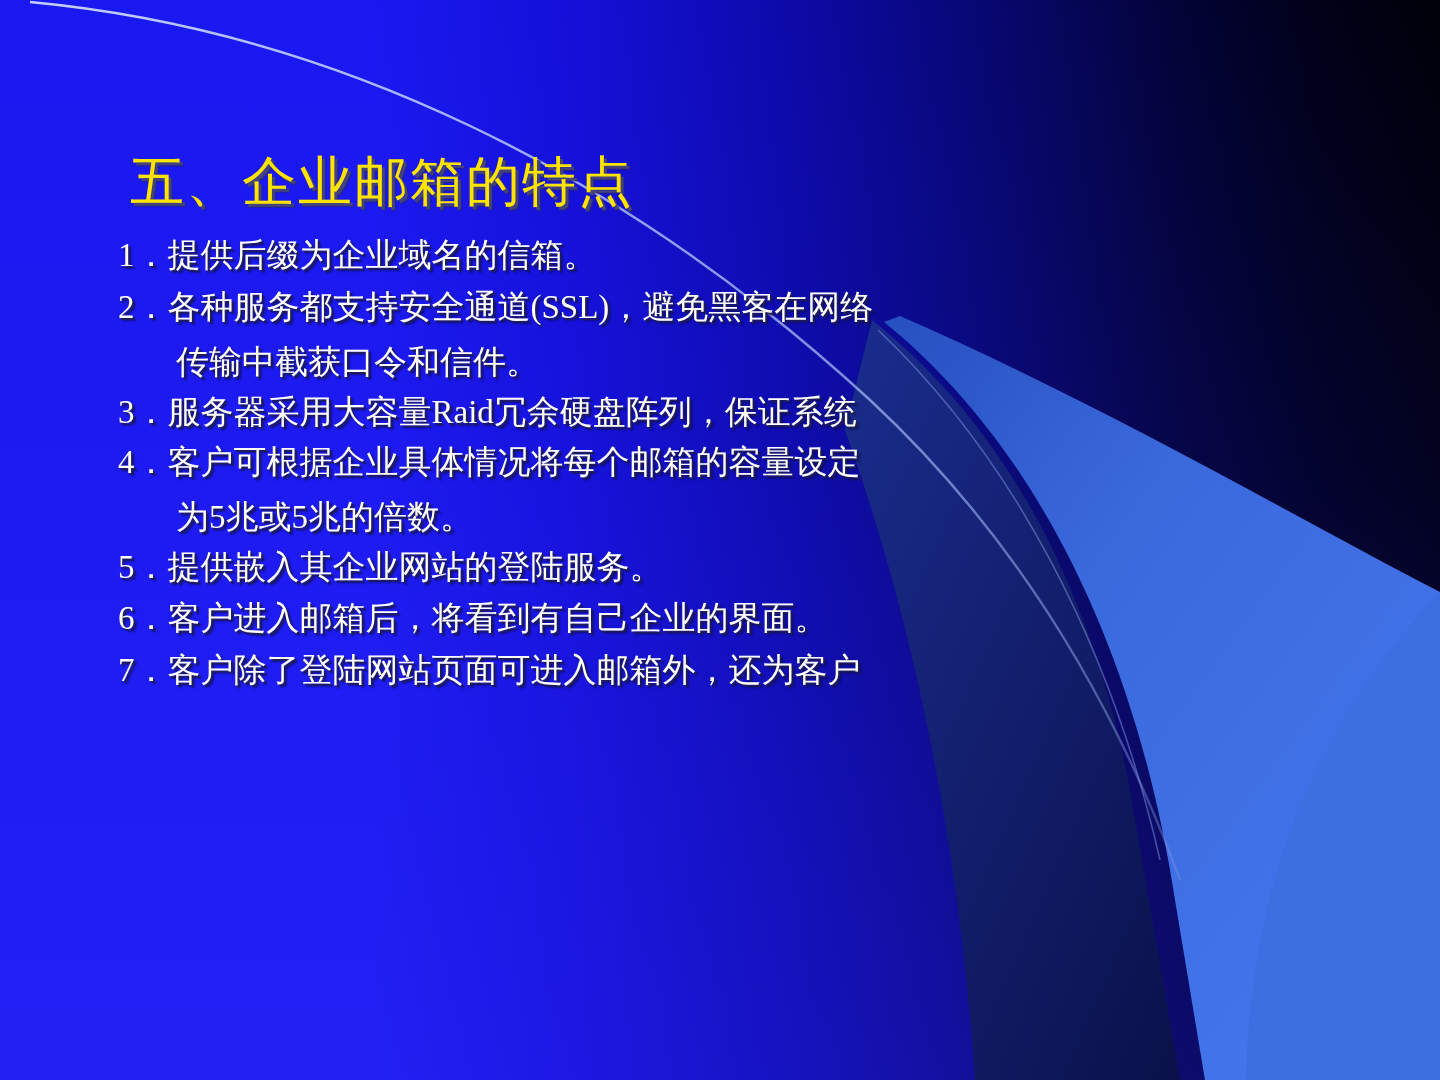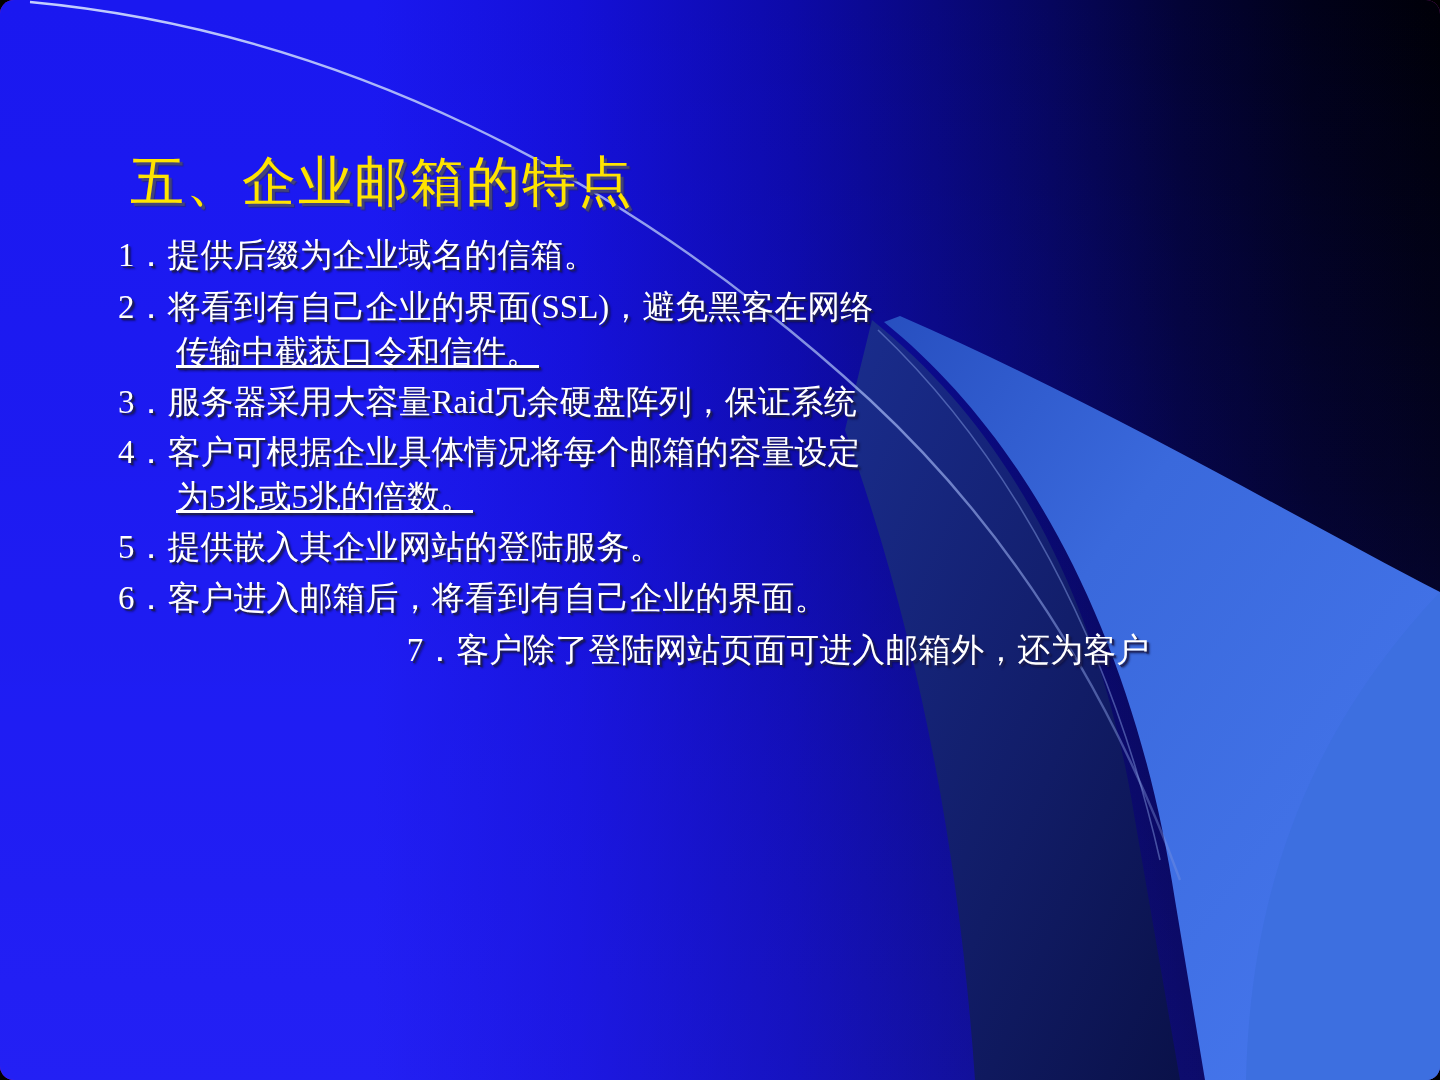--- a/index.html
+++ b/index.html
@@ -7,21 +7,20 @@
     padding: 0;
     background: #000;
   }
   #slide {
     position: relative;
     width: 1440px;
     height: 1080px;
     overflow: hidden;
     font-family: "Liberation Serif", "DejaVu Serif", serif;
     background: #a21caf;
-    border-radius: 14px;
   }
 
   
   .bg-base {
     position: absolute;
     inset: 0;
     background: linear-gradient(90deg,
         #1a18f0 0%,
         #1a18f0 26%,
         #1410d8 40%,
@@ -97,32 +96,31 @@
   .bullet .num {
     display: inline;
     font-family: "Liberation Serif", "DejaVu Serif", serif;
   }
   .bullet .txt {
     display: inline;
   }
   .bullet .cont {
     display: block;
     padding-left: 58px;
-    margin-top: 10px;
-    text-decoration: underline;
+    margin-top: 20px;
   }
 
   
   .b1 { margin-bottom: 16px; }
   .b2 { margin-bottom: 14px; }
   .b3 { margin-bottom: 14px; }
   .b4 { margin-bottom: 14px; }
   .b5 { margin-bottom: 16px; }
   .b6 { margin-bottom: 16px; }
-  .b7 { margin-bottom: 0px; text-align: center; }
+  .b7 { margin-bottom: 0px; }
 </style>
 </head>
 <body>
 
 <div id="slide">
 
   <div class="bg-base"></div>
   <div class="bg-leftglow"></div>
 
   <svg class="deco-svg" viewBox="0 0 1440 1080" preserveAspectRatio="none">
@@ -160,21 +158,21 @@
 
     <div class="slide-title">五、企业邮箱的特点</div>
 
     <div class="body-list">
 
       <div class="bullet b1">
         <span class="num">1．</span><span class="txt">提供后缀为企业域名的信箱。</span>
       </div>
 
       <div class="bullet b2">
-        <span class="num">2．</span><span class="txt">将看到有自己企业的界面(SSL)，避免黑客在网络</span>
+        <span class="num">2．</span><span class="txt">各种服务都支持安全通道(SSL)，避免黑客在网络</span>
         <span class="cont">传输中截获口令和信件。</span>
       </div>
 
       <div class="bullet b3">
         <span class="num">3．</span><span class="txt">服务器采用大容量Raid冗余硬盘阵列，保证系统</span>
       </div>
 
       <div class="bullet b4">
         <span class="num">4．</span><span class="txt">客户可根据企业具体情况将每个邮箱的容量设定</span>
         <span class="cont">为5兆或5兆的倍数。</span>

